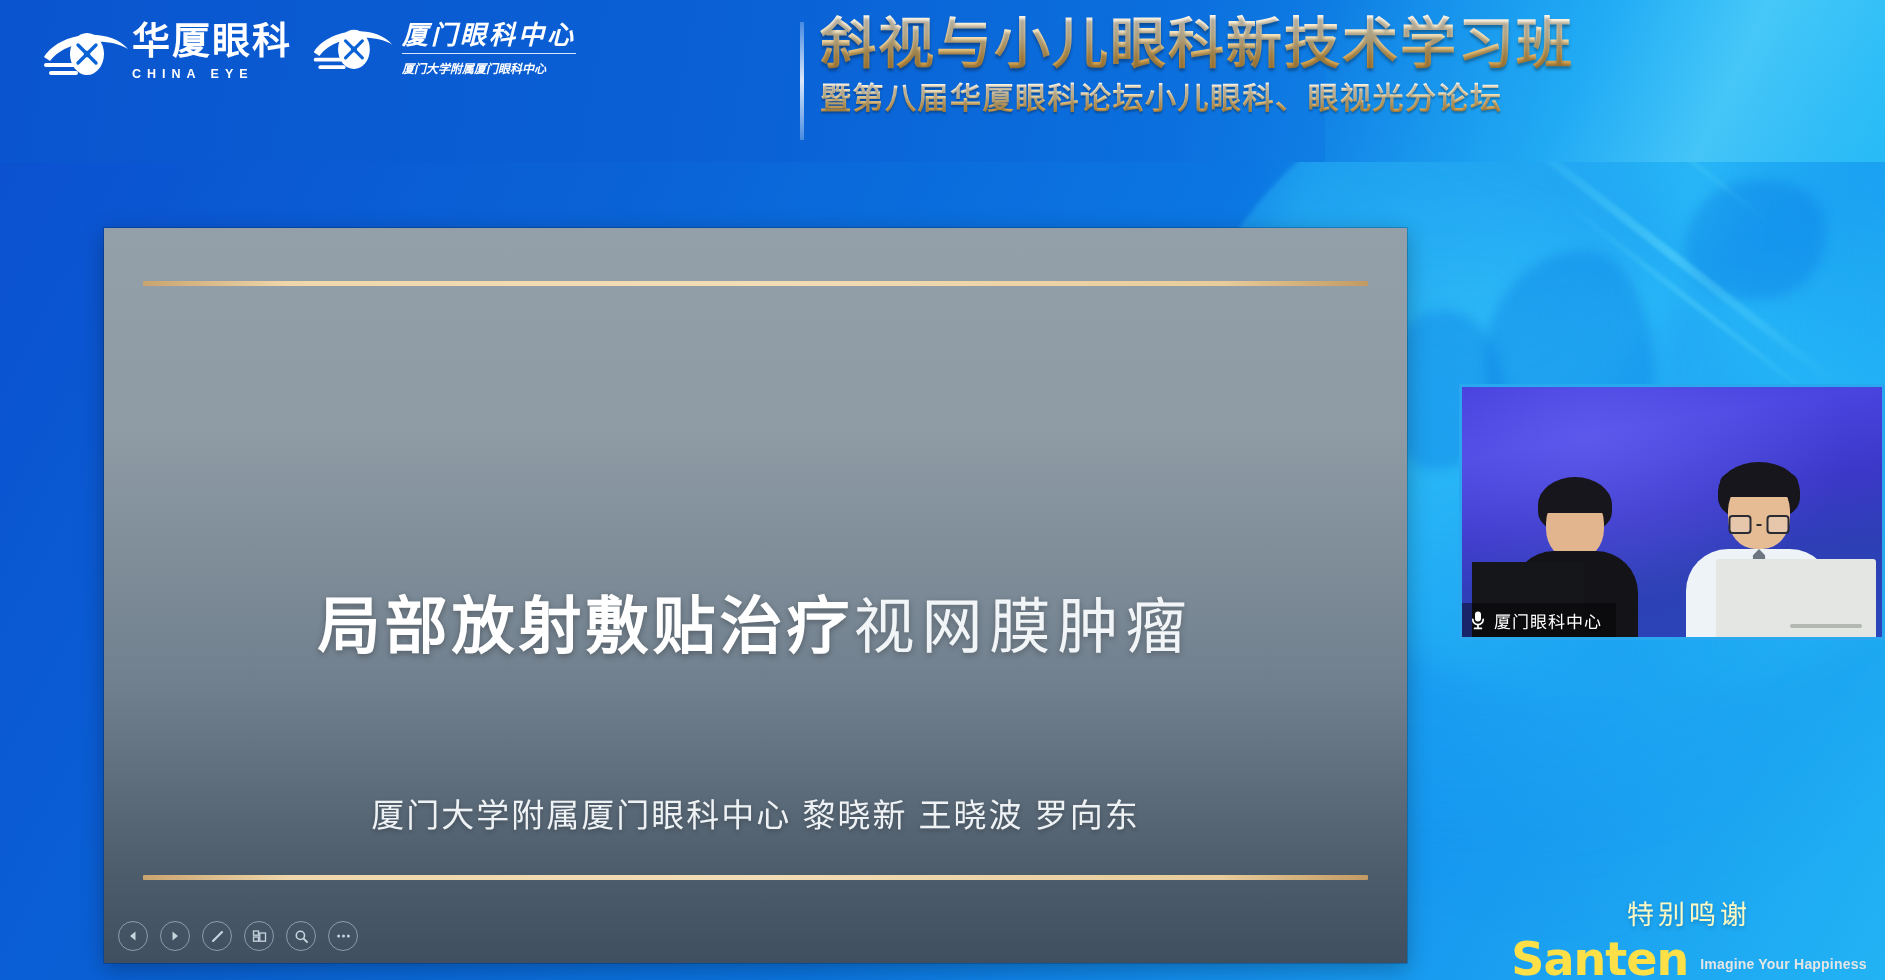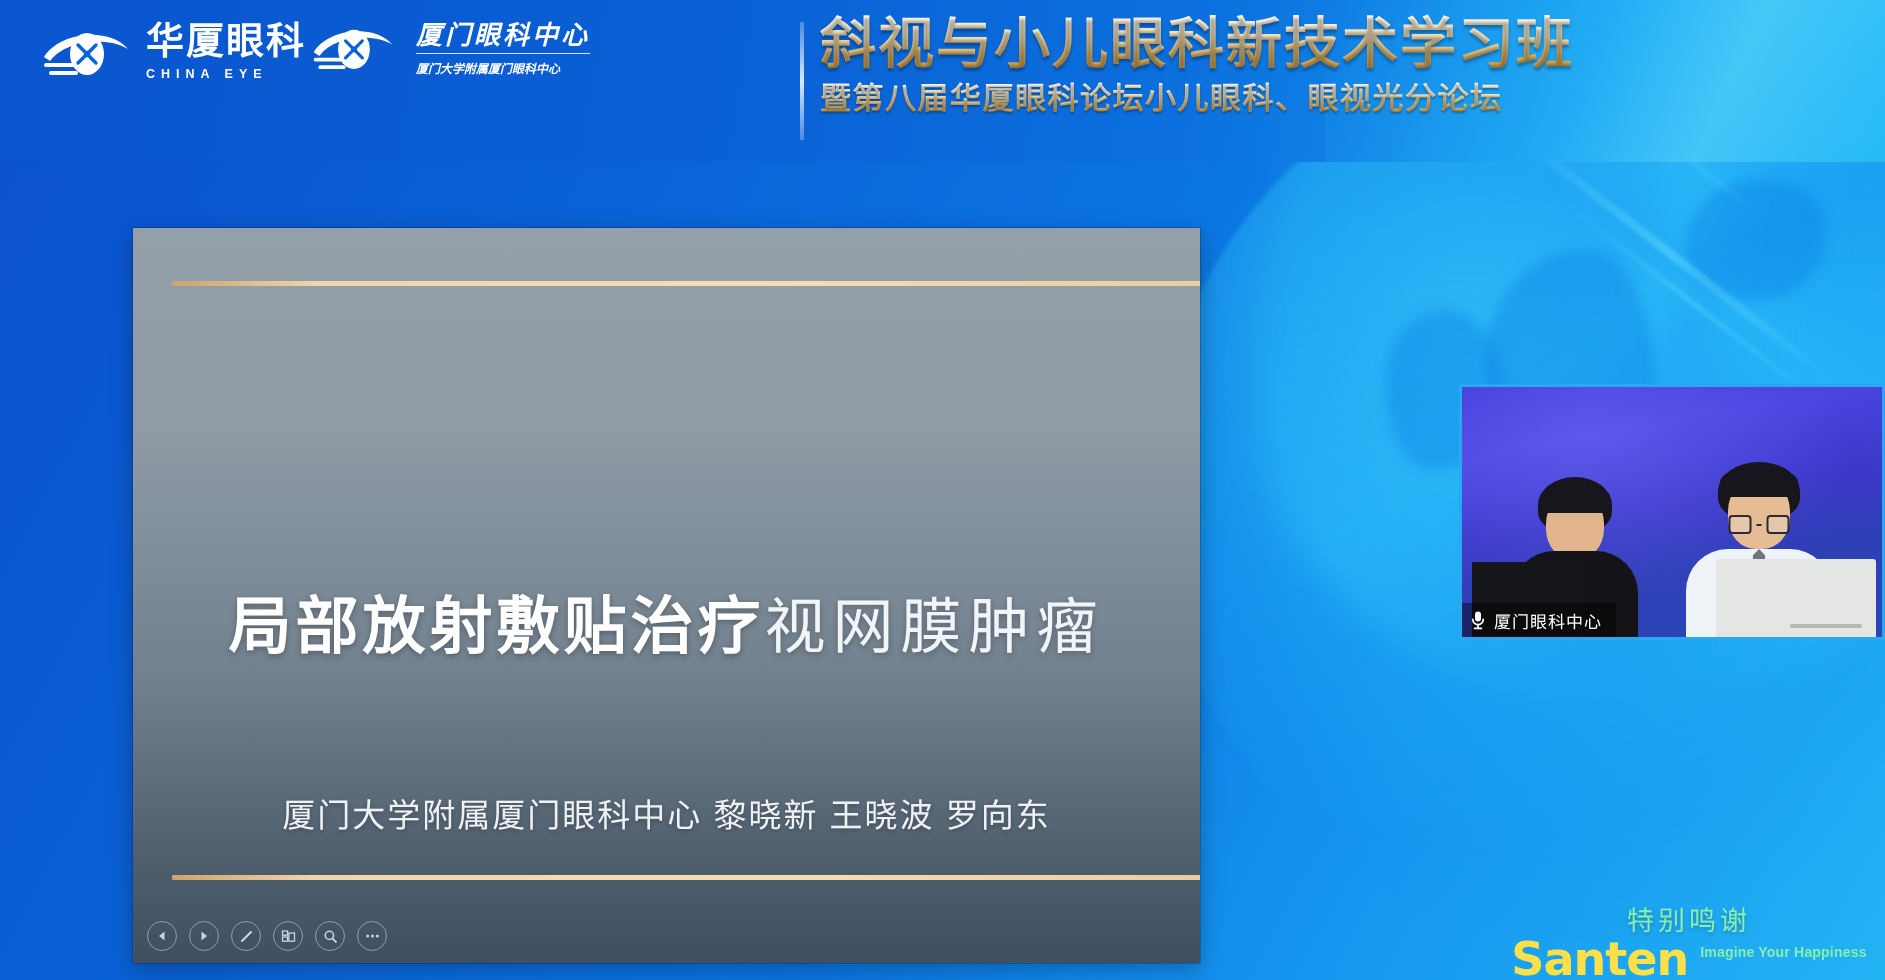--- a/index.html
+++ b/index.html
@@ -71,21 +71,21 @@
     position:absolute;left:0;top:0;
     width:1885px;height:162px;
     background:linear-gradient(100deg,#0a55cf 0%,#0a5fd4 35%,#0b6fdd 62%,#1596f0 85%,#26b9f6 100%);
     overflow:hidden;
   }
   .banner-sheen{
     position:absolute;right:0;top:0;width:560px;height:162px;
     background:linear-gradient(115deg,rgba(40,200,250,0) 0%,rgba(55,215,255,.35) 45%,rgba(120,240,255,.45) 70%,rgba(40,200,250,.1) 100%);
   }
   .logo-block{
-    position:absolute;display:flex;align-items:center;gap:14px;
+    position:absolute;display:flex;align-items:center;
   }
   .logo-huaxia{left:40px;top:22px;}
   .logo-xmec{left:310px;top:20px;}
   .eye-mark{position:relative;width:92px;height:58px;flex:0 0 auto;}
   .eye-mark svg{display:block;}
   .logo-cn{
     color:#ffffff;font-weight:700;letter-spacing:2px;line-height:1;
     font-family:"Liberation Sans","DejaVu Sans",sans-serif;
   }
   .logo-huaxia .logo-cn{font-size:38px;}
@@ -133,22 +133,22 @@
     font-size:31px;font-weight:700;letter-spacing:1.5px;line-height:1.1;
     background:linear-gradient(180deg,#fffaf0 0%,#f5e0b0 40%,#d9a955 78%,#c5903c 100%);
     -webkit-background-clip:text;background-clip:text;color:transparent;
     text-shadow:0 2px 2px rgba(0,0,0,.28);
     white-space:nowrap;
   }
 
   
   .slide{
     position:absolute;
-    left:133px;top:228px;
-    width:1067px;height:735px;
+    left:104px;top:228px;
+    width:1303px;height:735px;
     background:linear-gradient(180deg,#93a0a9 0%,#8e9ba5 28%,#71808e 62%,#4d5c6b 88%,#3f4f5f 100%);
     box-shadow:0 0 0 1px rgba(0,0,0,.18), 0 6px 22px rgba(0,0,0,.28);
     overflow:hidden;
   }
   .slide-rule{
     position:absolute;left:39px;width:1225px;height:5px;
     background:linear-gradient(90deg,#c9a46f 0%,#f0d7ab 12%,#f3ddb6 50%,#e8cc9b 88%,#c29a63 100%);
     border-radius:1px;
   }
   .rule-top{top:53px;}
@@ -242,33 +242,34 @@
     text-shadow:0 1px 2px rgba(0,0,0,.8);
   }
   .mic-icon{width:16px;height:20px;display:block;}
 
   
   .sponsor{
     position:absolute;right:26px;bottom:0;
     width:340px;text-align:center;
   }
   .sponsor-thanks{
-    color:#86efac;font-size:27px;font-weight:500;letter-spacing:4px;
+    color:#fef9c3;font-size:27px;font-weight:500;letter-spacing:4px;
     text-shadow:0 2px 4px rgba(0,0,0,.22);
+    margin-bottom:6px;
   }
   .sponsor-logo{
     display:flex;align-items:flex-end;justify-content:center;gap:12px;
   }
   .sponsor-name{
     color:#fde047;font-size:46px;font-weight:700;letter-spacing:-1px;line-height:.92;
     font-family:"DejaVu Sans","Liberation Sans",sans-serif;
   }
   .sponsor-tag{
-    color:#86efac;font-size:14px;font-weight:700;letter-spacing:.2px;
-    padding-bottom:20px;white-space:nowrap;
+    color:#e5e5e5;font-size:14px;font-weight:700;letter-spacing:.2px;
+    padding-bottom:8px;white-space:nowrap;
   }
 </style>
 </head>
 <body>
 
 <div id="stage">
 
   <div class="bg-base"></div>
   <div class="bg-globe"></div>
   <div class="bg-swirl"></div>

